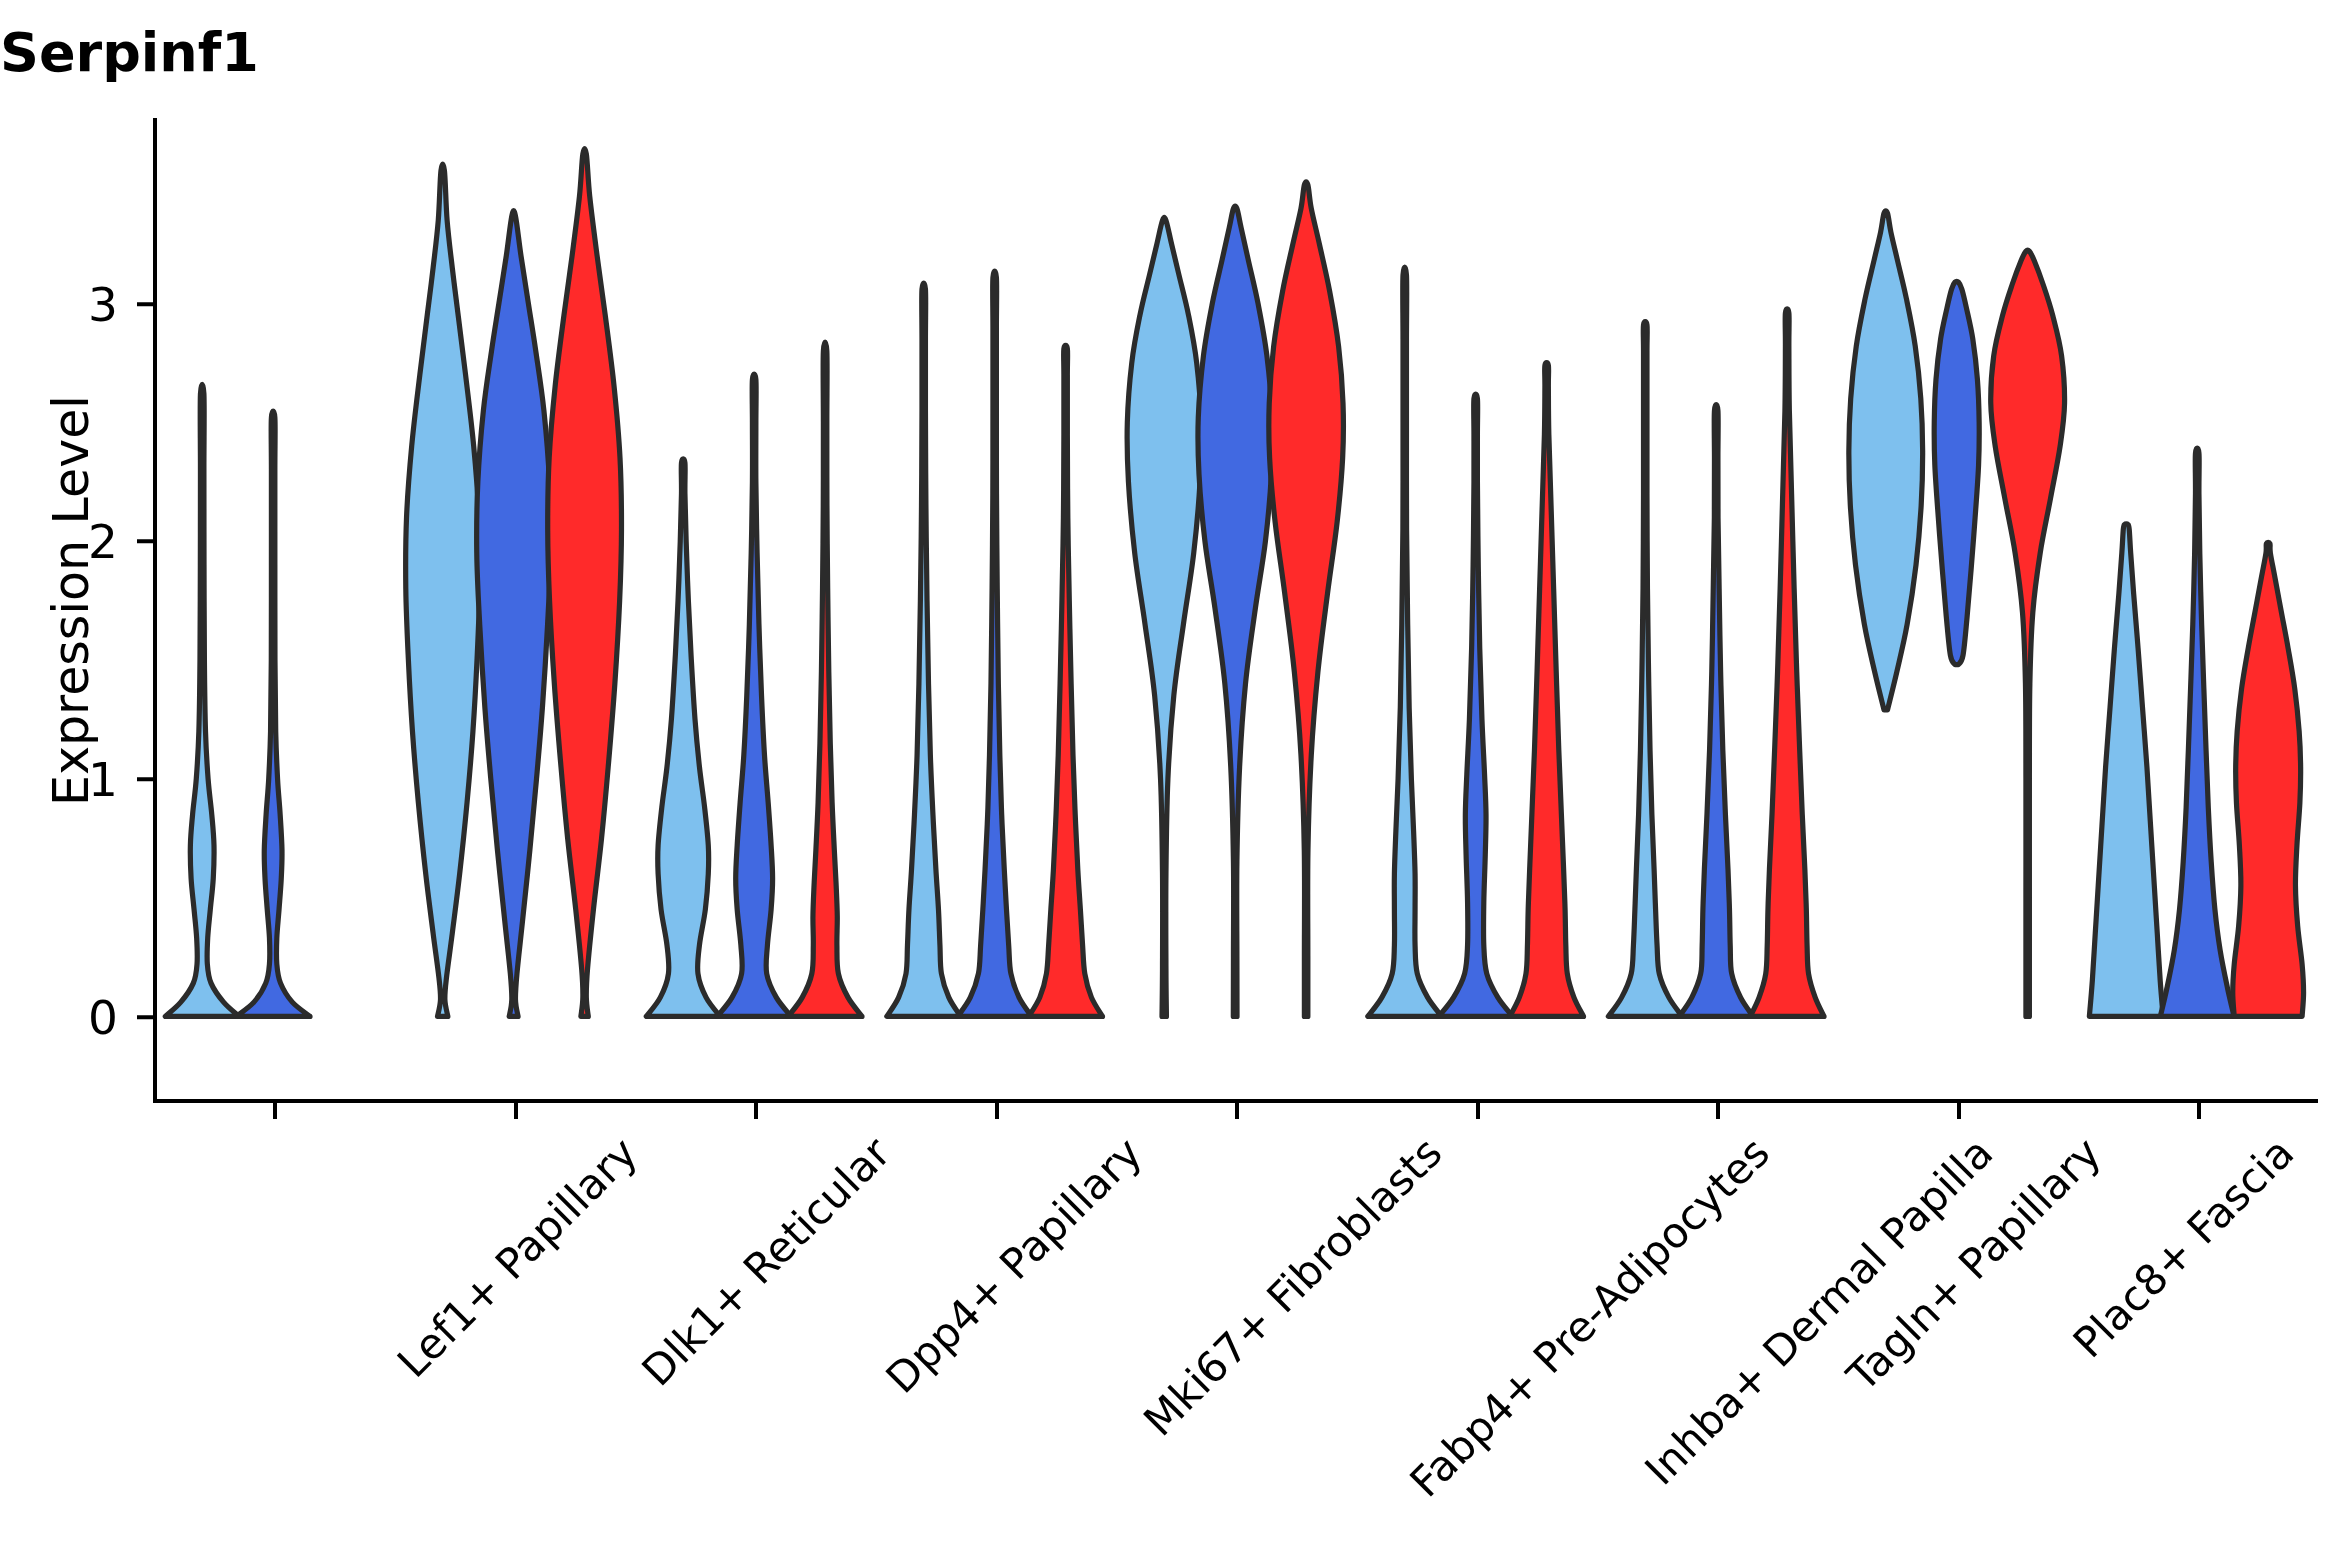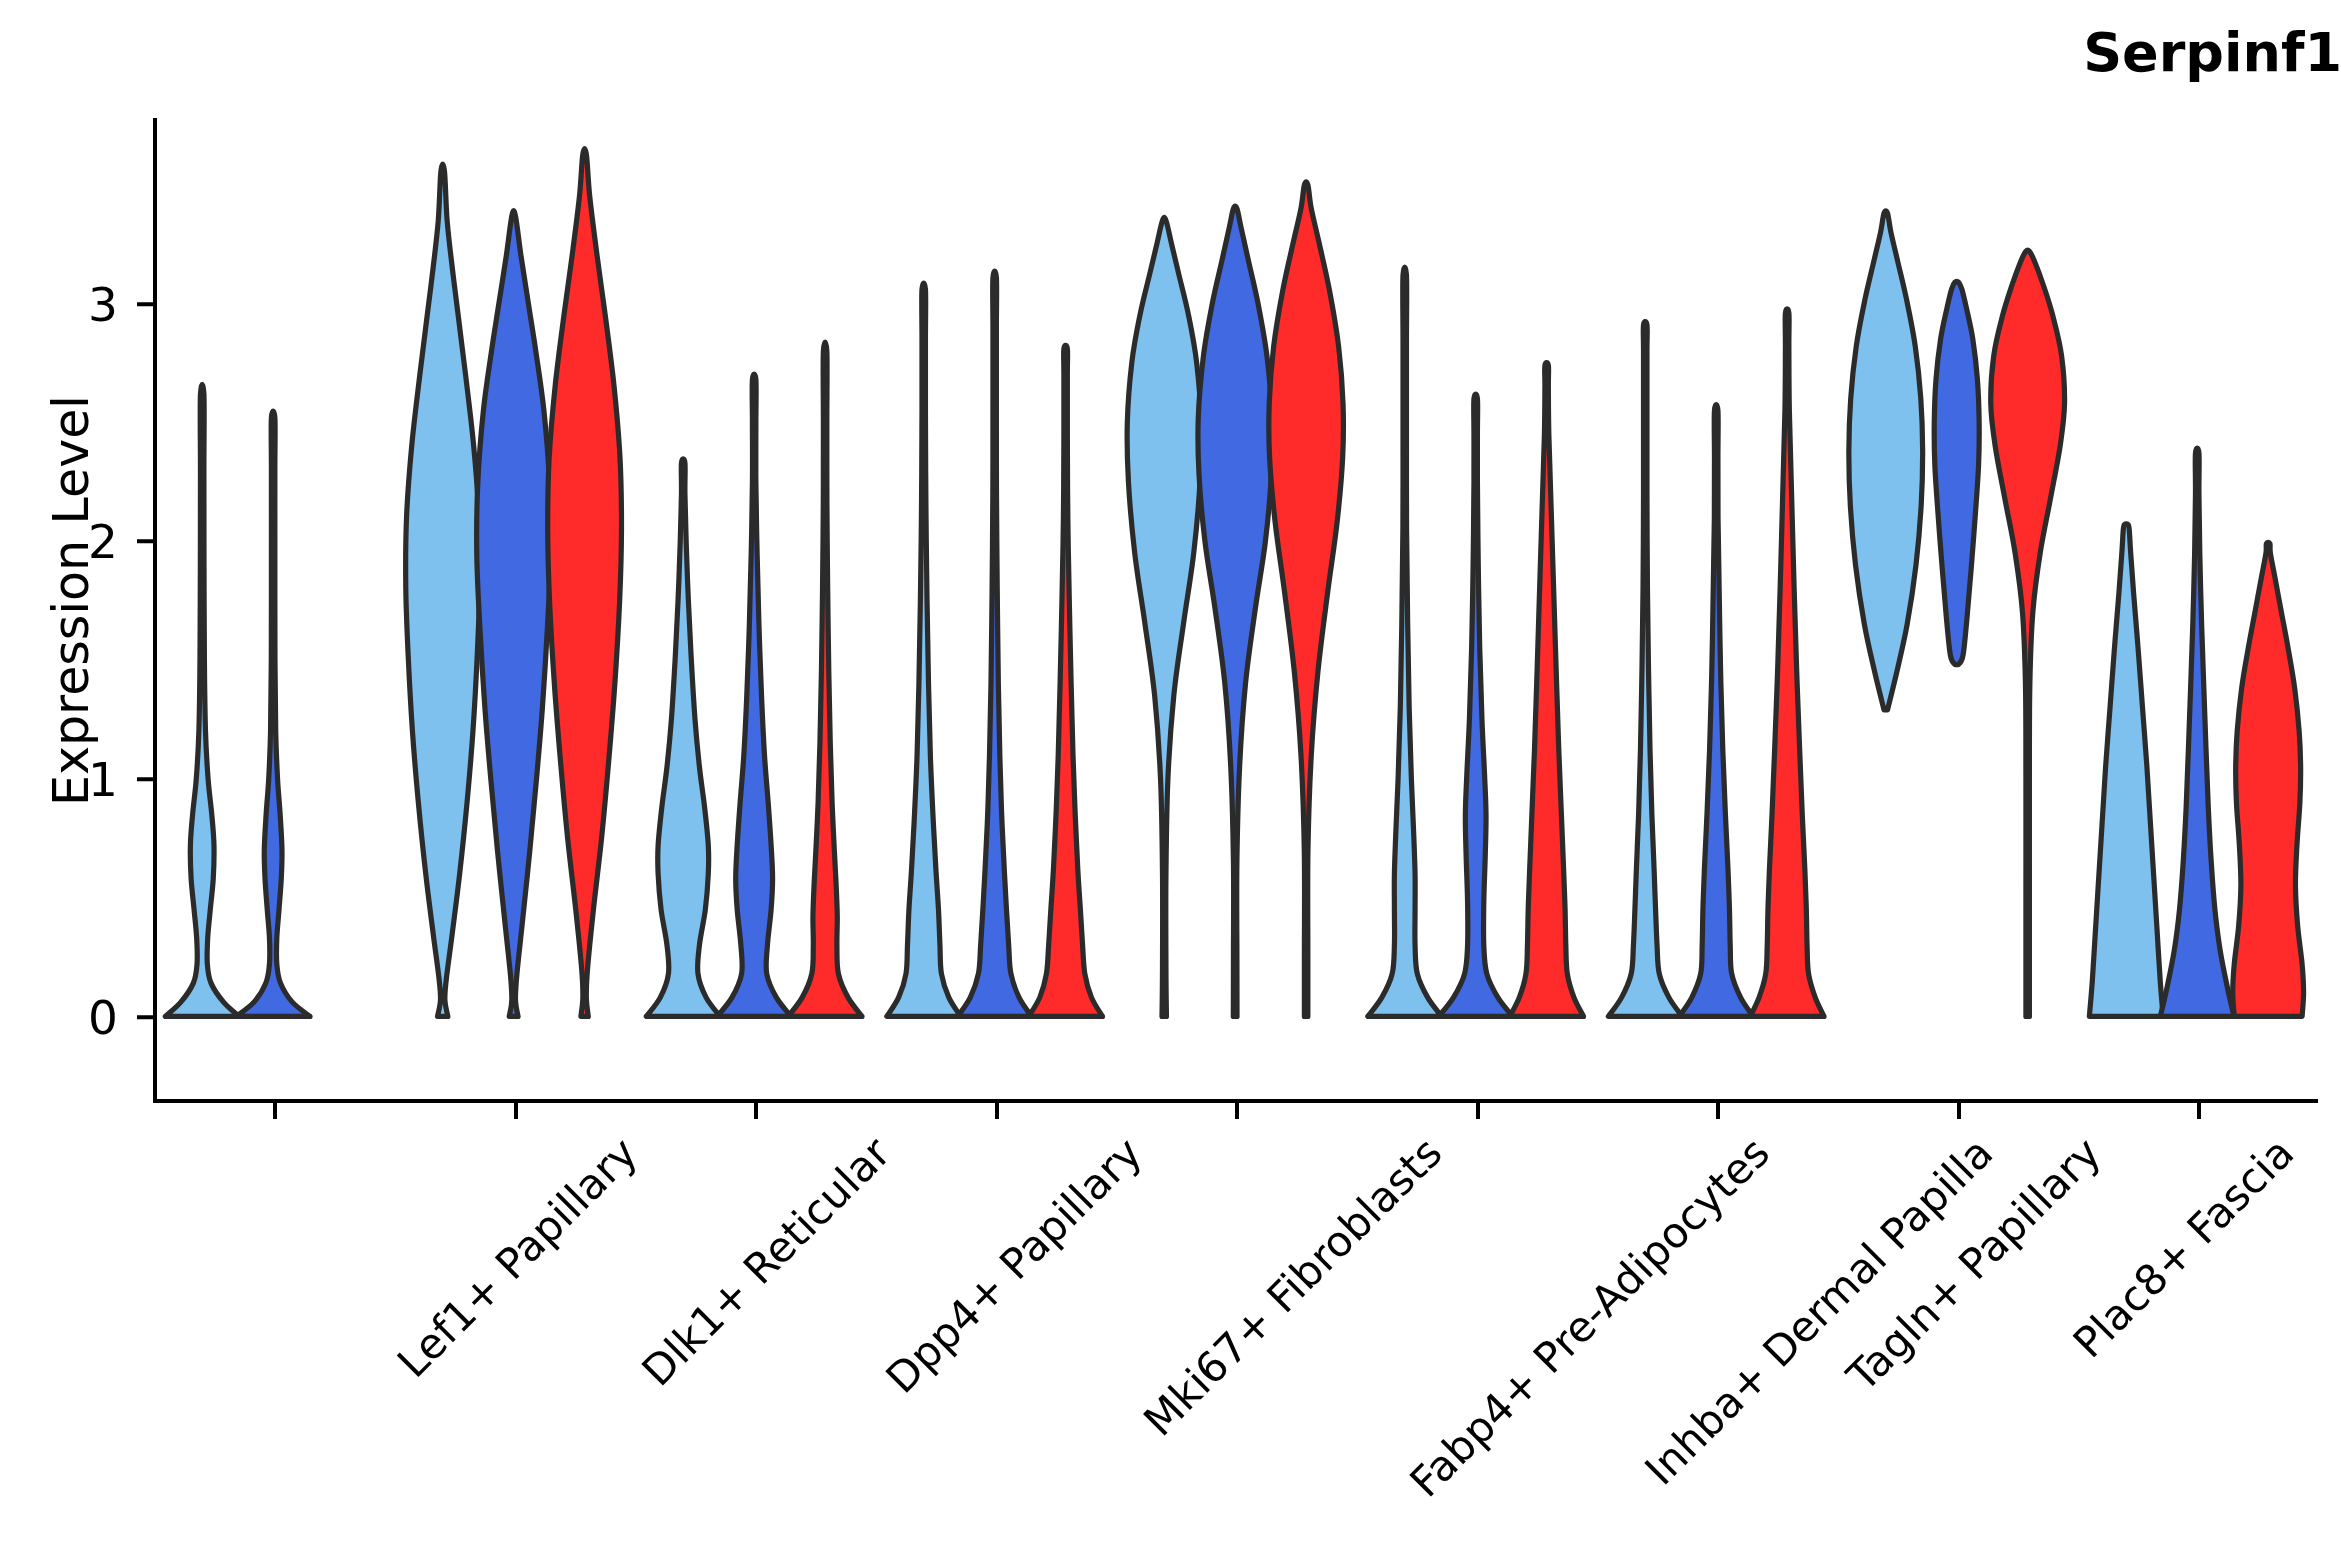--- a/index.html
+++ b/index.html
@@ -1,20 +1,20 @@
 <!DOCTYPE html>
 <html style="font-size:14px"><head>
 <meta charset="utf-8">
 <style>
   html,body{margin:0;padding:0;background:#ffffff;}
   body{width:2342px;height:1561px;font-family:"DejaVu Sans",sans-serif;}
   #root{position:relative;width:2342px;height:1561px;background:#fff;overflow:hidden;}
 
   #title{
-    position:absolute;left:0;top:21px;width:2342px;text-align:right;
+    position:absolute;left:0;top:21px;width:2342px;text-align:left;
     font-family:"DejaVu Sans",sans-serif;font-weight:bold;font-size:54px;color:#000;
     letter-spacing:0px;
   }
 
   #ylabel{
     position:absolute;left:-276px;top:572px;width:694px;text-align:center;
     transform:rotate(-90deg);transform-origin:center center;
     font-size:49px;color:#000;font-family:"DejaVu Sans",sans-serif;
   }
 

